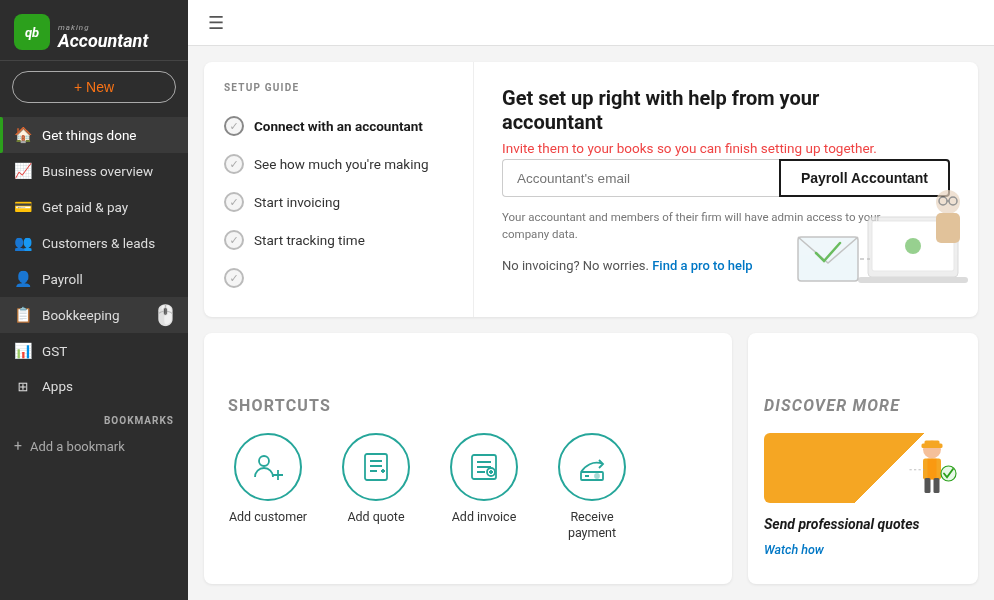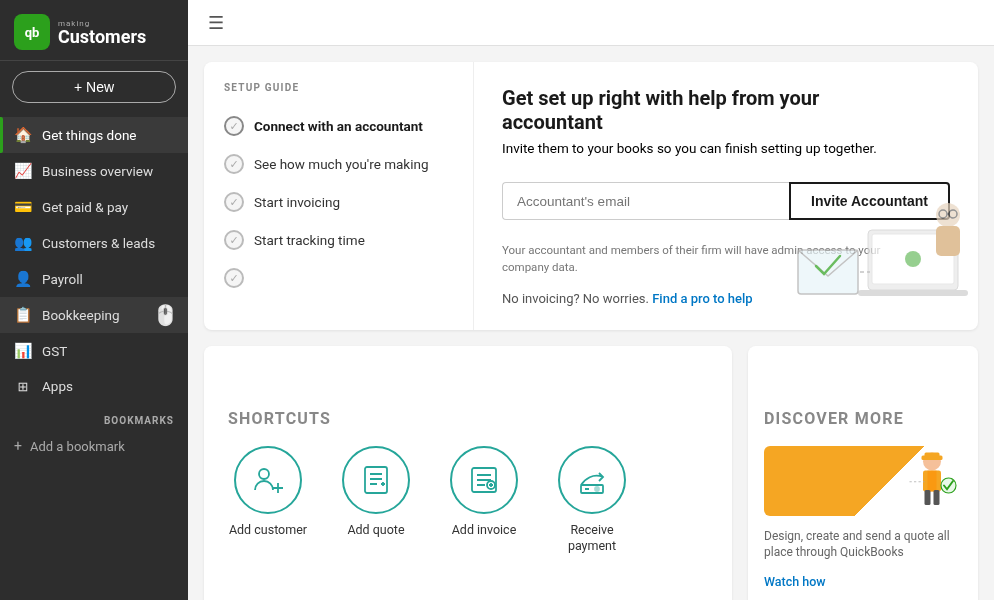--- a/index.html
+++ b/index.html
@@ -11,40 +11,41 @@
       background: #2d2d2d;
       color: #fff;
       display: flex;
       flex-direction: column;
       flex-shrink: 0;
       height: 600px;
       overflow-y: auto;
     }
     #sidebar-logo {
       display: flex;
-      align-items: center;
+      align-items: flex-end;
       padding: 14px 15px 10px 14px;
       border-bottom: 1px solid #444;
+      font-style: italic;
     }
     .qb-logo-icon {
       width: 36px; height: 36px;
       background: #2ca01c;
       border-radius: 8px;
       display: flex; align-items: center; justify-content: center;
       margin-right: 8px;
       flex-shrink: 0;
     }
     .qb-logo-icon span { color: #fff; font-size: 13px; font-weight: bold; }
     .qb-logo-text { color: #fff; font-size: 18px; font-weight: 700; line-height: 1; }
 
     #new-button {
       margin: 10px 12px;
       border: 1.5px solid #aaa;
       background: transparent;
-      color: #ffffff;
+      color: #f97316;
       border-radius: 20px;
       padding: 7px 16px;
       cursor: pointer;
       font-size: 14px;
       display: flex; align-items: center; justify-content: center; gap: 6px;
     }
 
     .sidebar-section { padding: 4px 0; }
     .sidebar-section-title {
       color: #aaa;
@@ -161,26 +162,26 @@
     }
     .setup-right-heading {
       font-size: 20px;
       font-weight: 700;
       color: #1a1a1a;
       margin-bottom: 6px;
       max-width: 420px;
     }
     .setup-right-sub {
       font-size: 13.5px;
-      color: #000000;
-      margin-bottom: 26px;
+      color: #ef4444;
+      margin-bottom: 3px;
     }
     .accountant-input-row {
       display: flex; gap: 0;
-      margin-bottom: 22px;
+      margin-bottom: 12px;
       max-width: 480px;
     }
     .accountant-email-input {
       flex: 1;
       border: 1.5px solid #ccc;
       border-right: none;
       border-radius: 4px 0 0 4px;
       padding: 9px 14px;
       font-size: 13.5px;
       color: #999;
@@ -239,20 +240,21 @@
       overflow: hidden;
     }
     #discover-card {
       width: 230px;
       flex-shrink: 0;
       background: #fff;
       border-radius: 8px;
       box-shadow: 0 1px 3px rgba(0,0,0,0.08);
       padding: 20px 16px;
       overflow: hidden;
+      font-style: italic;
     }
     .section-heading {
       font-size: 16px;
       font-weight: 700;
       letter-spacing: 1.2px;
       color: #888;
       text-transform: uppercase;
       margin-bottom: 18px;
       margin-top: 43px;
     }
@@ -316,21 +318,21 @@
 </head>
 <body>
 
 <div id="sidebar">
   <div id="sidebar-logo">
     <div class="qb-logo-icon">
       <span>qb</span>
     </div>
     <div>
       <div style="font-size:8px; color:#aaa; letter-spacing:1px;">making</div>
-      <div class="qb-logo-text">Customers</div>
+      <div class="qb-logo-text">Accountant</div>
     </div>
   </div>
 
   <button id="new-button">+ New</button>
 
   <div class="sidebar-section">
     <div class="sidebar-item active">
       <span class="icon">🏠</span>
       <span>Get things done</span>
     </div>
@@ -415,21 +417,21 @@
             <span class="checkmark">✓</span>
           </div>
         </div>
       </div>
 
       <div id="setup-right">
         <div class="setup-right-heading">Get set up right with help from your accountant</div>
         <div class="setup-right-sub">Invite them to your books so you can finish setting up together.</div>
         <div class="accountant-input-row">
           <input class="accountant-email-input" type="email" placeholder="Accountant's email" style="">
-          <button class="invite-accountant-btn">Invite Accountant</button>
+          <button class="invite-accountant-btn">Payroll Accountant</button>
         </div>
         <div class="admin-notice">Your accountant and members of their firm will have admin access to your company data.</div>
         <div class="no-accountant-row">
           <span>No invoicing? No worries.</span>
           <a href="#">Find a pro to help</a>
         </div>
 
         <div class="setup-illustration">
           <svg viewBox="0 0 200 160" xmlns="http://www.w3.org/2000/svg" width="200" height="160">
 
@@ -539,19 +541,19 @@
             <rect x="30" y="56" width="8" height="20" rx="2" fill="#555"></rect>
             <rect x="42" y="56" width="8" height="20" rx="2" fill="#555"></rect>
 
             <circle cx="62" cy="50" r="10" fill="#e8f8e8" stroke="#2ca01c" stroke-width="1.5"></circle>
             <polyline points="56,50 60,55 68,44" fill="none" stroke="#2ca01c" stroke-width="2.5" stroke-linecap="round"></polyline>
 
             <line x1="10" y1="45" x2="30" y2="45" stroke="#aaa" stroke-width="1" stroke-dasharray="3,3"></line>
           </svg>
         </div>
 
-        <div class="discover-card-text">Design, create and send a quote all place through QuickBooks</div>
+        <div class="discover-card-title">Send professional quotes</div>
         <a href="#" class="discover-card-link">Watch how</a>
       </div>
 
     </div>
   </div>
 </div>
 
 </body></html>

